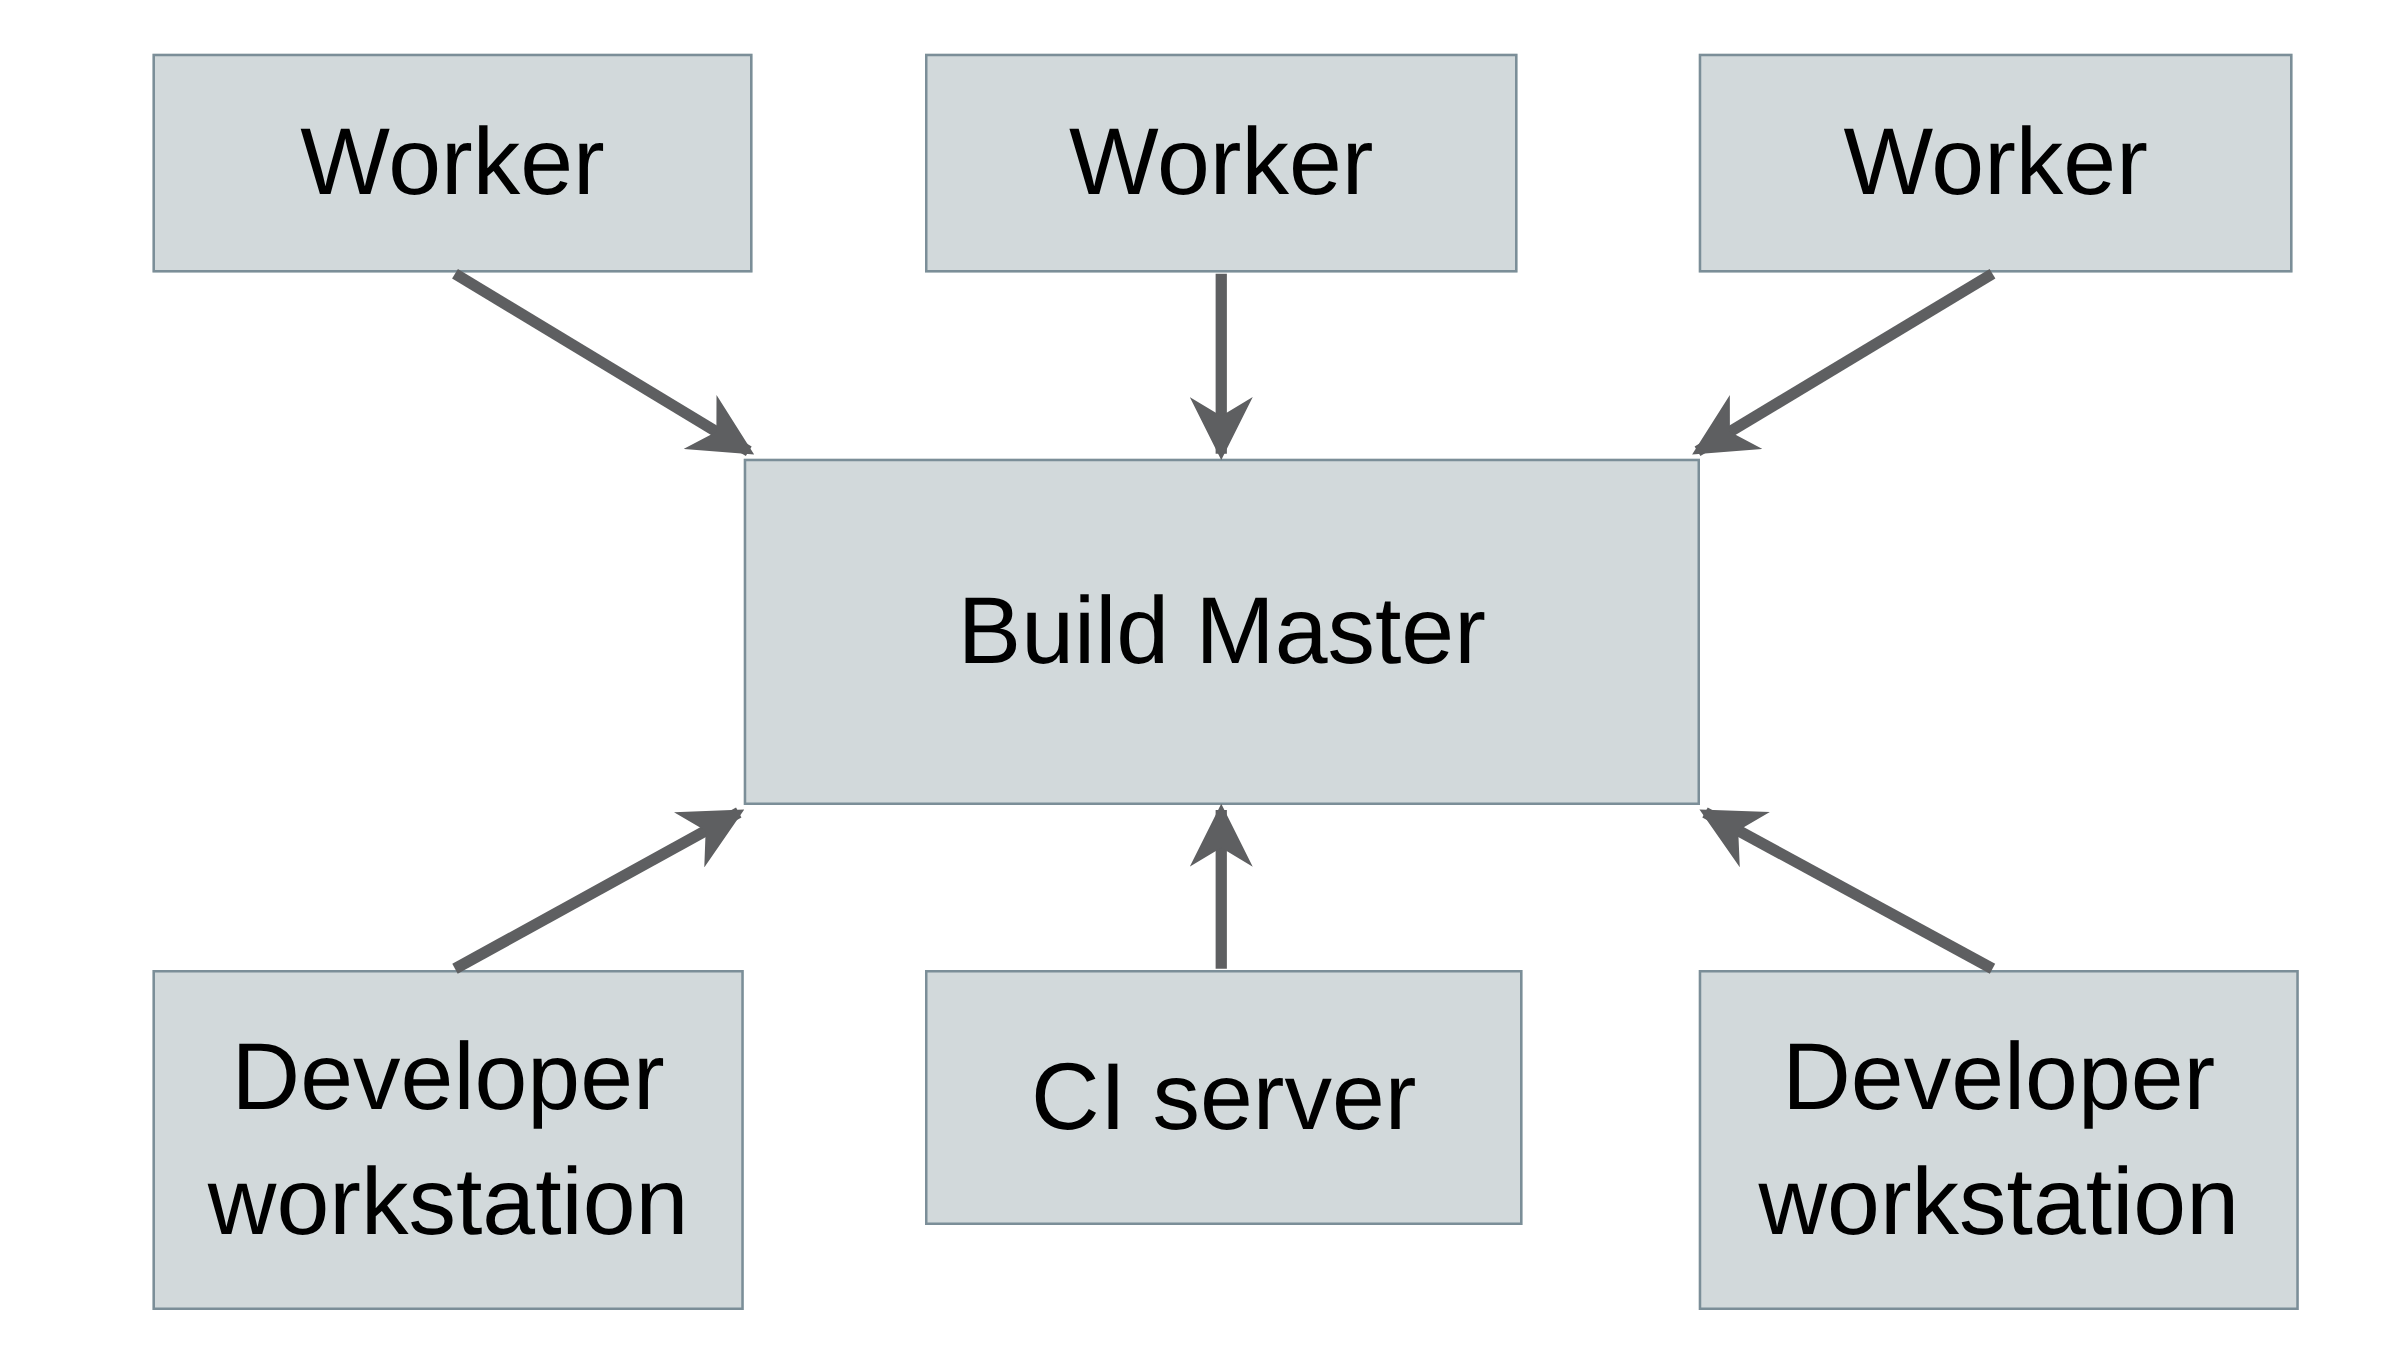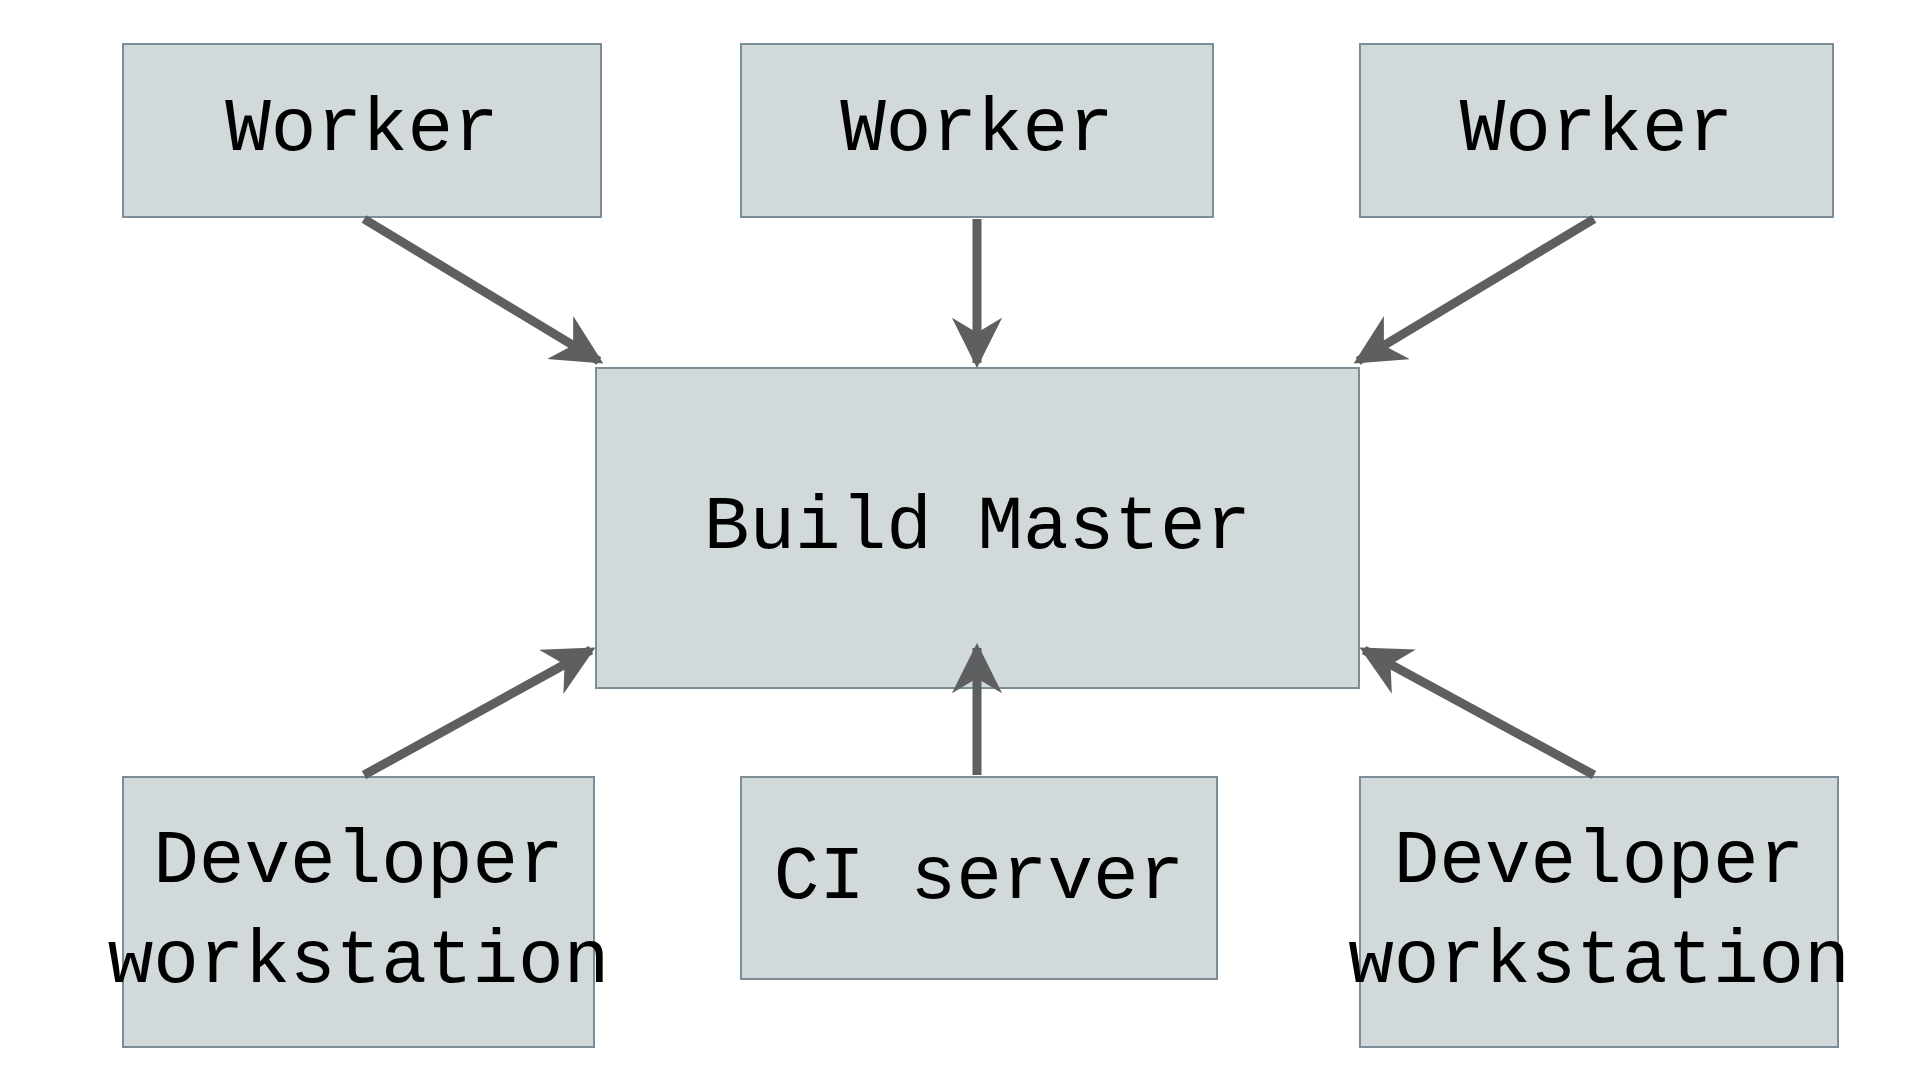--- a/index.html
+++ b/index.html
@@ -14,41 +14,41 @@
     margin: 0;
     padding: 0;
     background: var(--background);
   }
   .canvas {
     position: relative;
     width: 1910px;
     height: 1090px;
     background: var(--background);
     overflow: hidden;
-    font-family: Liberation Mono, monospace;
+    font-family: Liberation Sans, sans-serif;
   }
   .node {
     position: absolute;
     background: var(--node-fill);
     border: 2px solid var(--node-border);
     display: flex;
     align-items: center;
     justify-content: center;
     text-align: center;
     color: var(--text);
     font-size: 76px;
     line-height: 1.32;
     padding: 0 8px;
   }
   
   .node-worker-left   { left: 122px;  top: 43px;  width: 480px; height: 175px; }
   .node-worker-center { left: 740px;  top: 43px;  width: 474px; height: 175px; }
   .node-worker-right  { left: 1359px; top: 43px;  width: 475px; height: 175px; }
   
-  .node-build-master  { left: 595px;  top: 367px; width: 765px; height: 322px; }
+  .node-build-master  { left: 595px;  top: 367px; width: 765px; height: 277px; }
   
   .node-dev-left      { left: 122px;  top: 776px; width: 473px; height: 272px; }
   .node-ci-server     { left: 740px;  top: 776px; width: 478px; height: 204px; }
   .node-dev-right     { left: 1359px; top: 776px; width: 480px; height: 272px; }
 
   .arrows {
     position: absolute;
     left: 0; top: 0;
     width: 1910px;
     height: 1090px;

